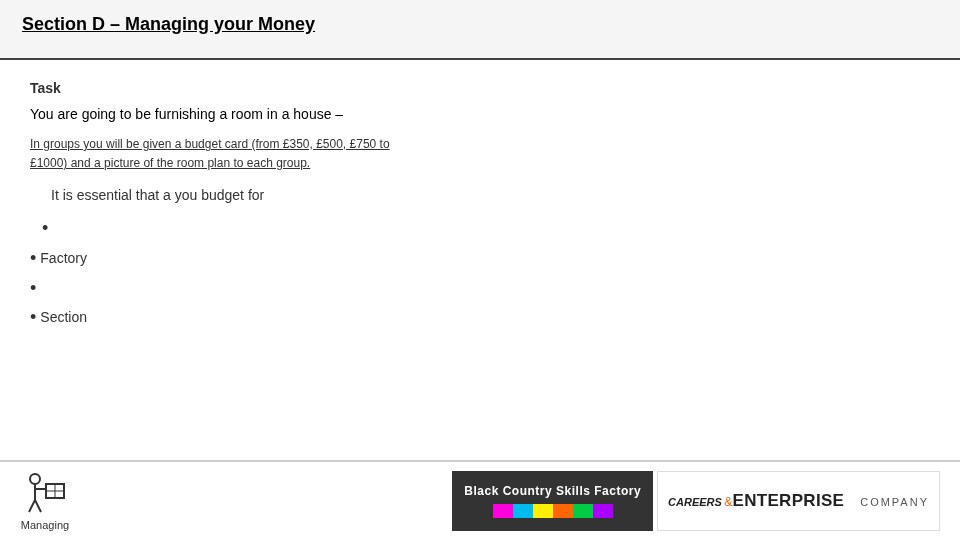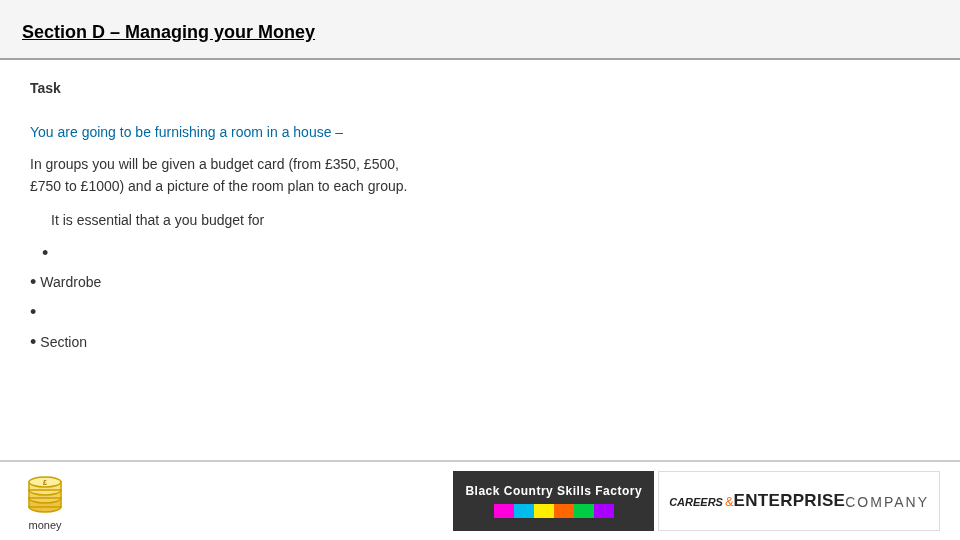--- a/index.html
+++ b/index.html
@@ -22,22 +22,22 @@
       height: 540px;
       background: #ffffff;
       display: flex;
       flex-direction: column;
       position: relative;
     }
 
     
     .header {
       background: #f5f5f5;
-      border-bottom: 2px solid #a3a3a3;
-      padding: 22px 22px 14px 22px;
+      border-bottom: 2px solid #404040;
+      padding: 14px 22px 14px 22px;
       min-height: 60px;
     }
 
     .header-title {
       font-size: 18px;
       font-weight: bold;
       color: #000000;
       text-decoration: underline;
     }
 
@@ -46,36 +46,37 @@
       flex: 1;
       padding: 20px 30px 0 30px;
       display: flex;
       flex-direction: column;
     }
 
     .task-label {
       font-size: 14px;
       font-weight: bold;
       color: #333;
-      margin-bottom: 26px;
+      margin-bottom: 8px;
     }
 
     .task-description {
       font-size: 14px;
-      color: #0369a1;
+      color: #000000;
       margin-bottom: 10px;
       line-height: 1.5;
     }
 
     .task-groups {
-      font-size: 14px;
+      font-size: 12px;
       color: #333;
       margin-bottom: 12px;
       line-height: 1.6;
       max-width: 400px;
+      text-decoration: underline;
     }
 
     .task-essential {
       font-size: 14px;
       color: #333;
       margin-bottom: 12px;
       margin-left: 21px;
       line-height: 1.5;
     }
 
@@ -186,26 +187,27 @@
 
     .careers-title {
       font-size: 17px;
       font-weight: bold;
       color: #222;
       text-align: center;
       letter-spacing: 0.3px;
     }
 
     .careers-subtitle {
-      font-size: 14px;
+      font-size: 11px;
       color: #555;
       letter-spacing: 2px;
       text-transform: uppercase;
       text-align: center;
       margin-top: 2px;
+      margin-left: 16px;
     }
 
     .amp-symbol {
       color: #ff6600;
       font-size: 13px;
     }
   </style>
 </head>
 <body>
 
@@ -224,54 +226,58 @@
     <div class="task-groups">In groups you will be given a budget card (from £350, £500, £750 to £1000) and a picture of the room plan to each group.</div>
 
     <div class="task-essential">It is essential that a you budget for</div>
 
     <div class="bullet-item indented">
       <span class="bullet-dot">•</span>
     </div>
 
     <div class="bullet-item">
       <span class="bullet-dot">•</span>
-      <span>Wardrobe</span>
+      <span>Factory</span>
     </div>
 
     <div class="bullet-item">
       <span class="bullet-dot">•</span>
     </div>
 
     <div class="bullet-item">
       <span class="bullet-dot">•</span>
       <span>Section</span>
     </div>
 
   </div>
 
   <div class="footer">
 
     <div class="footer-left">
 
-
-
       <div class="footer-icon-group">
         <svg class="figure-svg" viewBox="0 0 50 45">
 
-          <ellipse cx="25" cy="35" rx="16" ry="5" fill="#f0c040" stroke="#c8a000" stroke-width="1.5"></ellipse>
-          <rect x="9" y="26" width="32" height="9" fill="#f0c040" stroke="#c8a000" stroke-width="1.5"></rect>
-          <ellipse cx="25" cy="26" rx="16" ry="5" fill="#f5d060" stroke="#c8a000" stroke-width="1.5"></ellipse>
-          <rect x="9" y="18" width="32" height="8" fill="#f5d060" stroke="#c8a000" stroke-width="1.5"></rect>
-          <ellipse cx="25" cy="18" rx="16" ry="5" fill="#fae080" stroke="#c8a000" stroke-width="1.5"></ellipse>
-          <rect x="9" y="10" width="32" height="8" fill="#fae080" stroke="#c8a000" stroke-width="1.5"></rect>
-          <ellipse cx="25" cy="10" rx="16" ry="5" fill="#fff0a0" stroke="#c8a000" stroke-width="1.5"></ellipse>
-          <text x="25" y="13" text-anchor="middle" font-size="7" fill="#a07000" font-weight="bold">£</text>
+          <circle cx="15" cy="7" r="5" fill="none" stroke="#333" stroke-width="2"></circle>
+
+          <line x1="15" y1="12" x2="15" y2="28" stroke="#333" stroke-width="2"></line>
+
+          <line x1="15" y1="28" x2="9" y2="40" stroke="#333" stroke-width="2"></line>
+          <line x1="15" y1="28" x2="21" y2="40" stroke="#333" stroke-width="2"></line>
+
+          <line x1="15" y1="17" x2="26" y2="17" stroke="#333" stroke-width="2"></line>
+
+          <rect x="26" y="12" width="18" height="14" fill="none" stroke="#333" stroke-width="2"></rect>
+          <line x1="26" y1="19" x2="44" y2="19" stroke="#333" stroke-width="1"></line>
+          <line x1="35" y1="12" x2="35" y2="26" stroke="#333" stroke-width="1"></line>
         </svg>
-        <span class="footer-icon-label">money</span>
+        <span class="footer-icon-label">Managing</span>
       </div>
+
+
 
     </div>
 
     <div class="footer-right">
 
       <div class="black-country-badge">
         <span class="badge-title">Black Country Skills Factory</span>
         <div class="badge-colors">
           <div class="badge-color-block" style="background:#ff00dd;"></div>
           <div class="badge-color-block" style="background:#00bbee;"></div>

